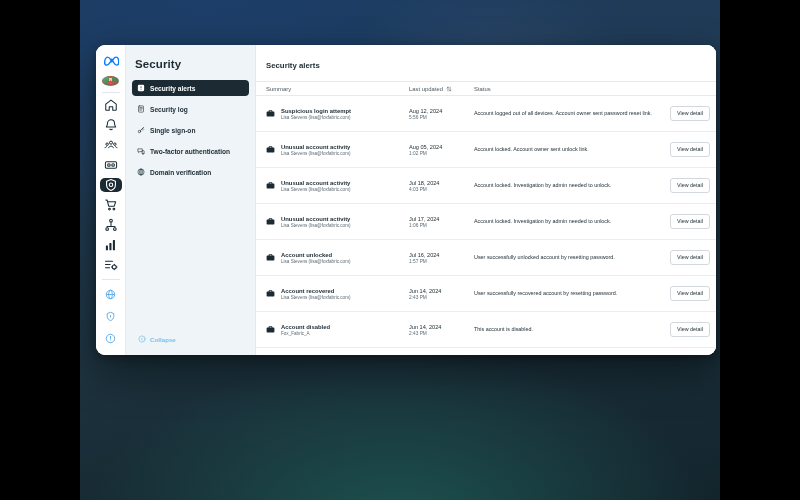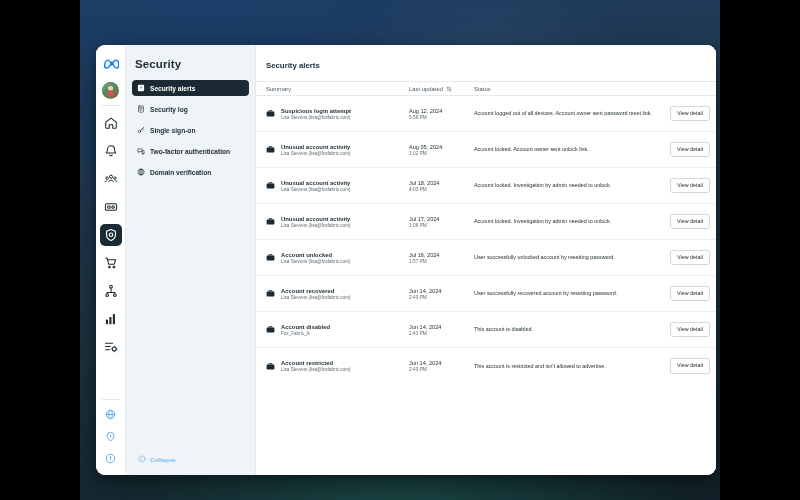--- a/index.html
+++ b/index.html
@@ -29,21 +29,21 @@
     position: absolute; inset: 0;
     background:
       radial-gradient(ellipse 30% 26% at 64% 12%, rgba(255,255,255,0.045), rgba(255,255,255,0) 70%),
       radial-gradient(ellipse 26% 22% at 78% 28%, rgba(255,255,255,0.03), rgba(255,255,255,0) 70%);
   }
 
   
   #window {
     position: absolute;
     left: 96px; top: 45px;
-    width: 620px; height: 430px;
+    width: 620px; height: 310px;
     background: #ffffff;
     border-radius: 9px;
     overflow: hidden;
     box-shadow: 0 18px 44px rgba(0,0,0,0.42), 0 3px 10px rgba(0,0,0,0.3);
     display: flex;
   }
   
   #window::before {
     content: "";
     position: absolute; inset: 0;

